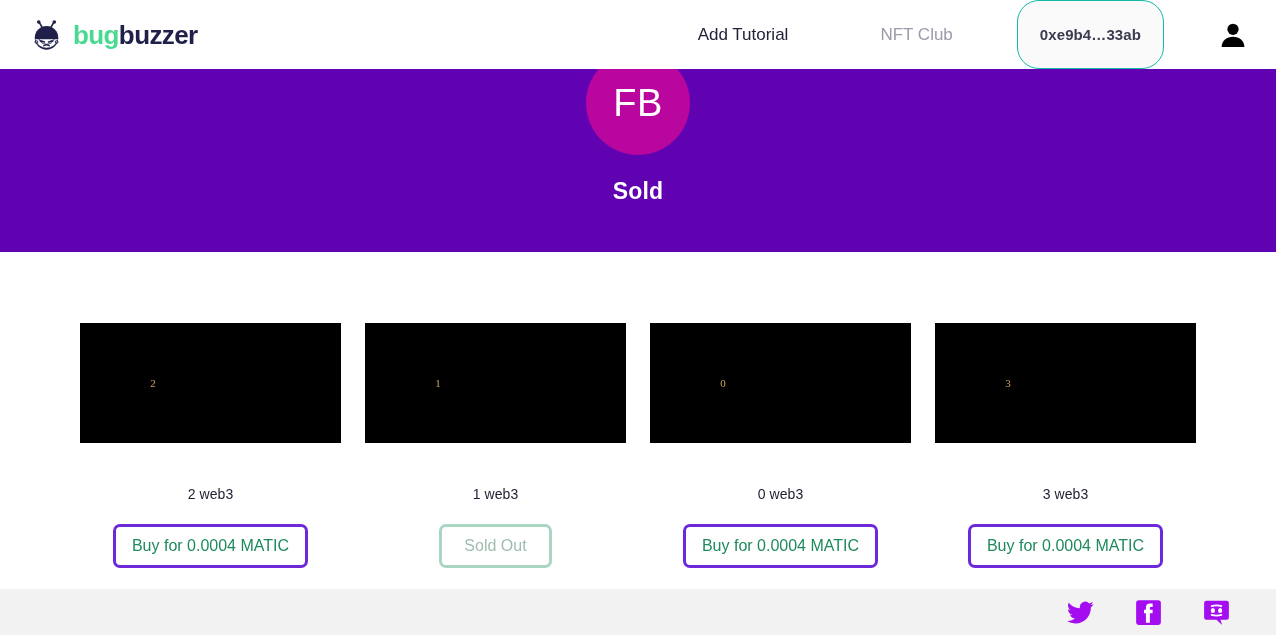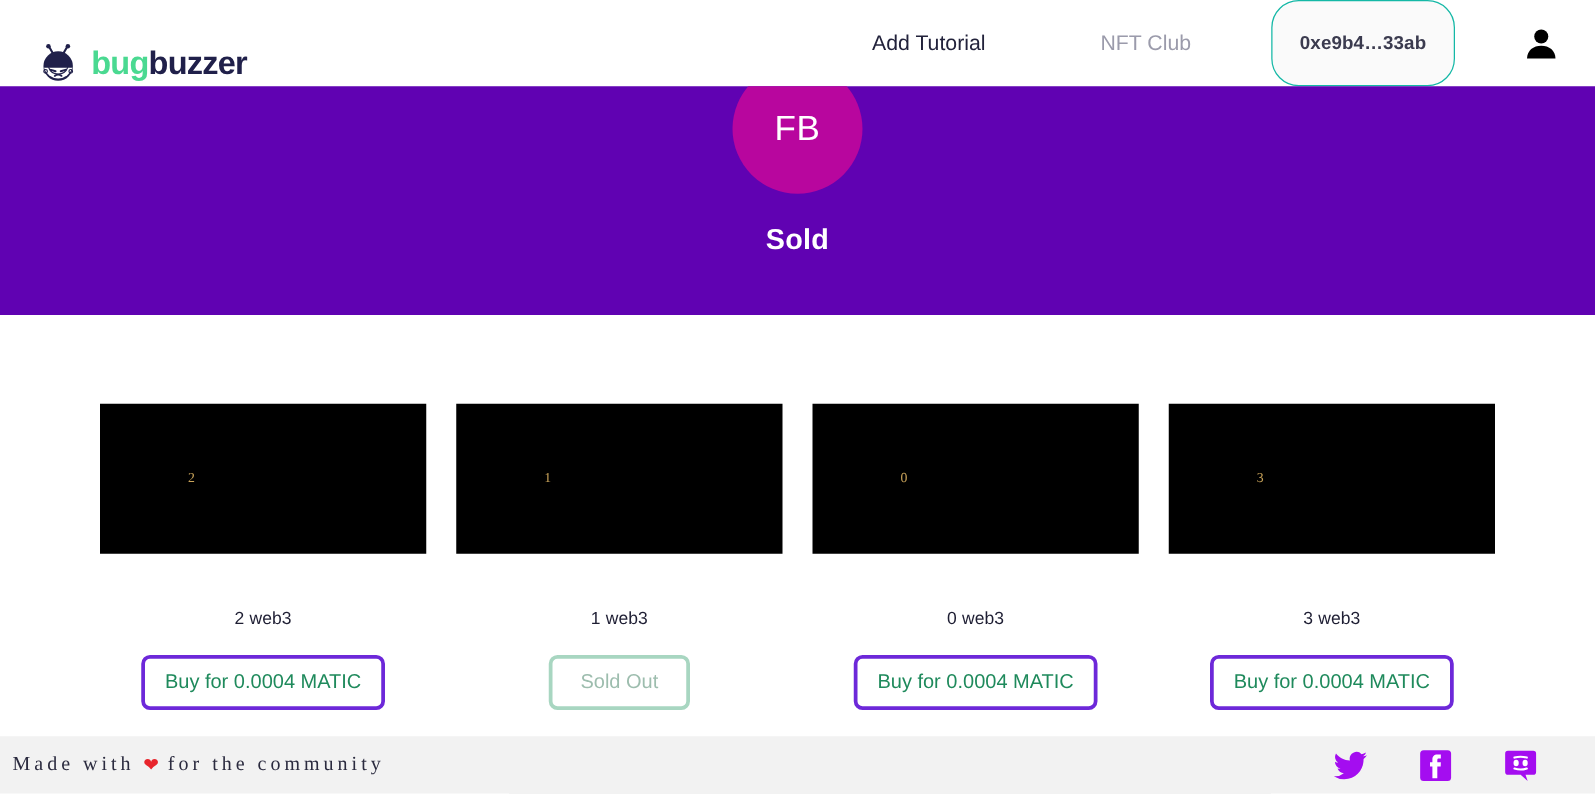--- a/index.html
+++ b/index.html
@@ -17,21 +17,21 @@
     color: #1a1a2e;
     position: relative;
   }
 
   
   .header {
     height: 69px;
     width: 100%;
     background: #ffffff;
     display: flex;
-    align-items: flex-end;
+    align-items: center;
     padding: 0 28px 0 28px;
     position: relative;
   }
 
   .brand {
     display: flex;
     align-items: center;
     gap: 7px;
     cursor: pointer;
   }
@@ -112,21 +112,21 @@
     transform: translateX(-50%);
     top: -18px;
     width: 104px;
     height: 104px;
     border-radius: 50%;
     background: #b8069e;
     display: flex;
     align-items: center;
     justify-content: center;
     color: #ffffff;
-    font-size: 28px;
+    font-size: 38px;
     font-weight: 400;
     letter-spacing: 0.5px;
   }
 
   .profile-name {
     position: absolute;
     left: 0; right: 0;
     top: 109px;
     text-align: center;
     color: #ffffff;
@@ -342,25 +342,20 @@
         <span class="media-num">3</span>
       </div>
       <div class="nft-title">3 web3</div>
       <button class="buy-btn">Buy for 0.0004 MATIC</button>
     </div>
 
   </div>
 </div>
 
 <div class="footer">
-  <div class="footer-text">
-    <span>Made with</span>
-    <span class="footer-heart">❤</span>
-    <span>for the community</span>
-  </div>
 
   <div class="socials">
     <span>
       <svg class="social-icon" viewBox="0 0 24 24" aria-hidden="true">
         <path fill="#a40df0" d="M23.6 4.6c-.9.4-1.8.7-2.8.8 1-.6 1.8-1.6 2.1-2.7-.9.6-2 1-3.1 1.2a4.85 4.85 0 0 0-8.3 4.4C7.4 8.1 3.9 6.2 1.6 3.3a4.85 4.85 0 0 0 1.5 6.5c-.8 0-1.5-.2-2.2-.6v.1c0 2.3 1.7 4.3 3.9 4.7-.7.2-1.4.2-2.1.1.6 1.9 2.4 3.3 4.5 3.3A9.7 9.7 0 0 1 0 19.5a13.7 13.7 0 0 0 7.4 2.2c8.9 0 13.8-7.4 13.8-13.8v-.6c.9-.7 1.8-1.6 2.4-2.7z"></path>
       </svg>
     </span>
     <span>
       <svg class="social-icon" viewBox="0 0 24 24" aria-hidden="true">
         <rect x="1" y="1" width="22" height="22" rx="2.5" fill="#a40df0"></rect>

